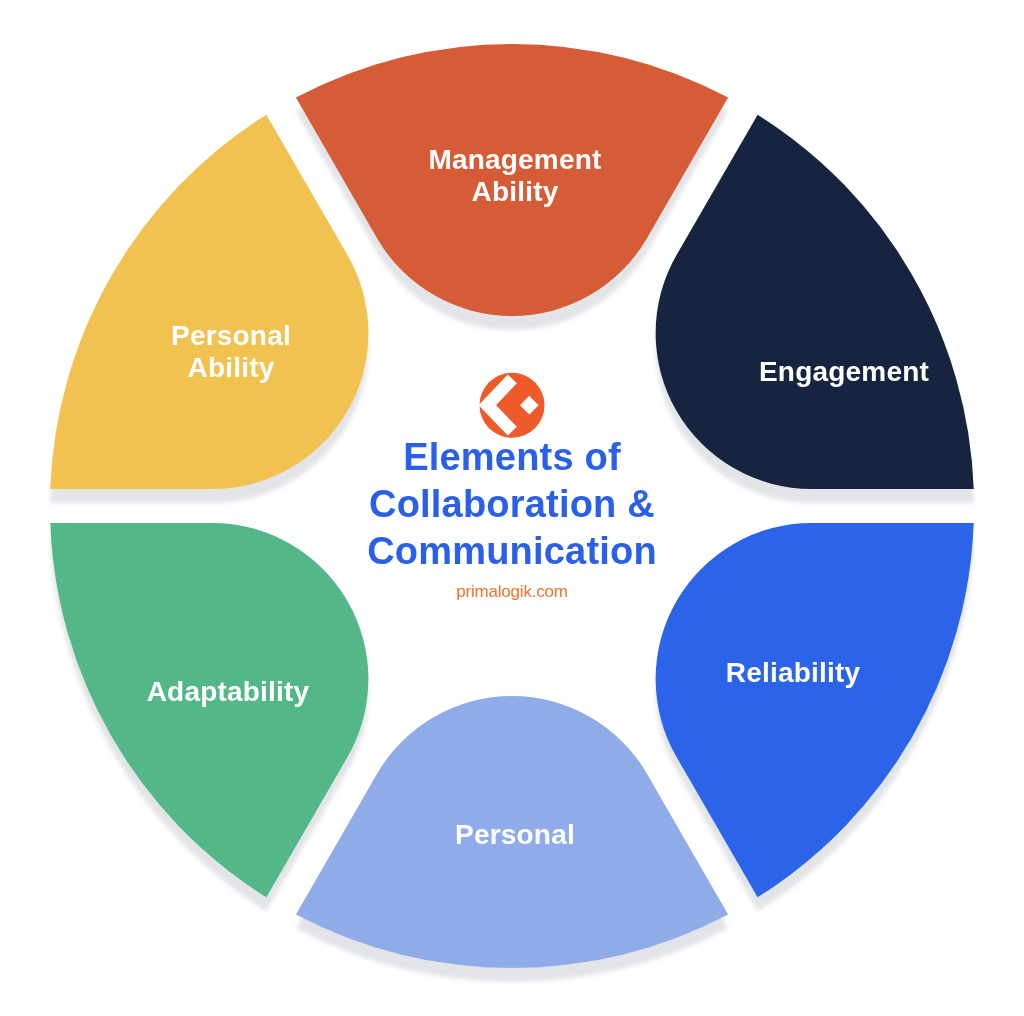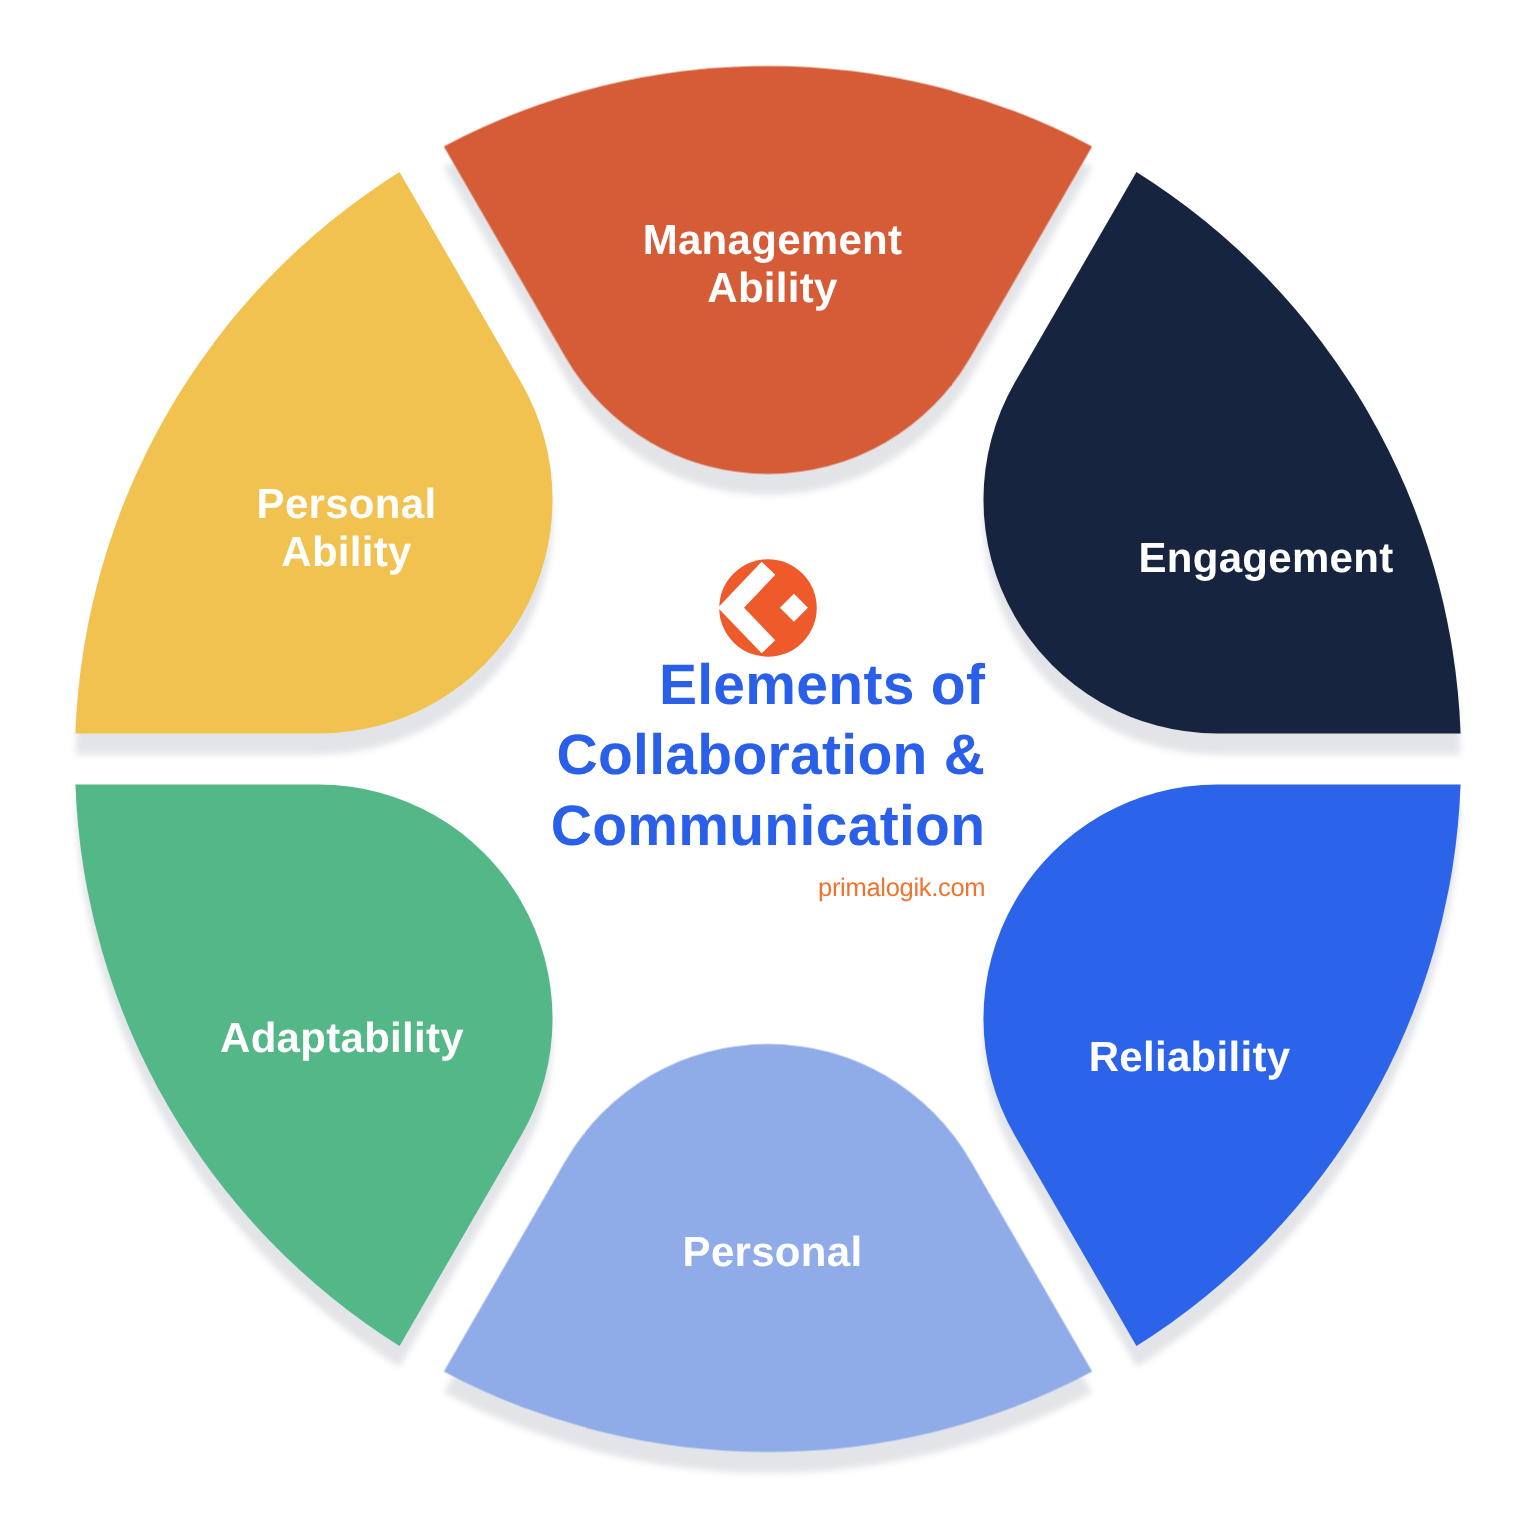--- a/index.html
+++ b/index.html
@@ -35,21 +35,21 @@
     text-align: center;
     white-space: nowrap;
     letter-spacing: 0.2px;
   }
   .seg-label span { display: block; }
   .center-block {
     position: absolute;
     left: 512px;
     top: 518px;
     transform: translate(-50%, -50%);
-    text-align: right;
+    text-align: center;
   }
   .title {
     color: var(--title-color, #2A60E9);
     font-weight: 700;
     font-size: 38px;
     line-height: 47px;
     letter-spacing: 0.2px;
     white-space: nowrap;
   }
   .website {
@@ -100,21 +100,21 @@
 
   <div class="seg-label" style="left:515px; top:176px;">
     <span>Management</span>
     <span>Ability</span>
   </div>
 
   <div class="seg-label" style="left:808px; top:372px;margin-left:36px;">
     <span>Engagement</span>
   </div>
 
-  <div class="seg-label" style="left:793px; top:673px;margin-top:32px;">
+  <div class="seg-label" style="left:793px; top:673px;">
     <span>Reliability</span>
   </div>
 
   <div class="seg-label" style="left:515px; top:835px;">
     <span>Personal</span>
   </div>
 
   <div class="seg-label" style="left:228px; top:692px;">
     <span>Adaptability</span>
   </div>

